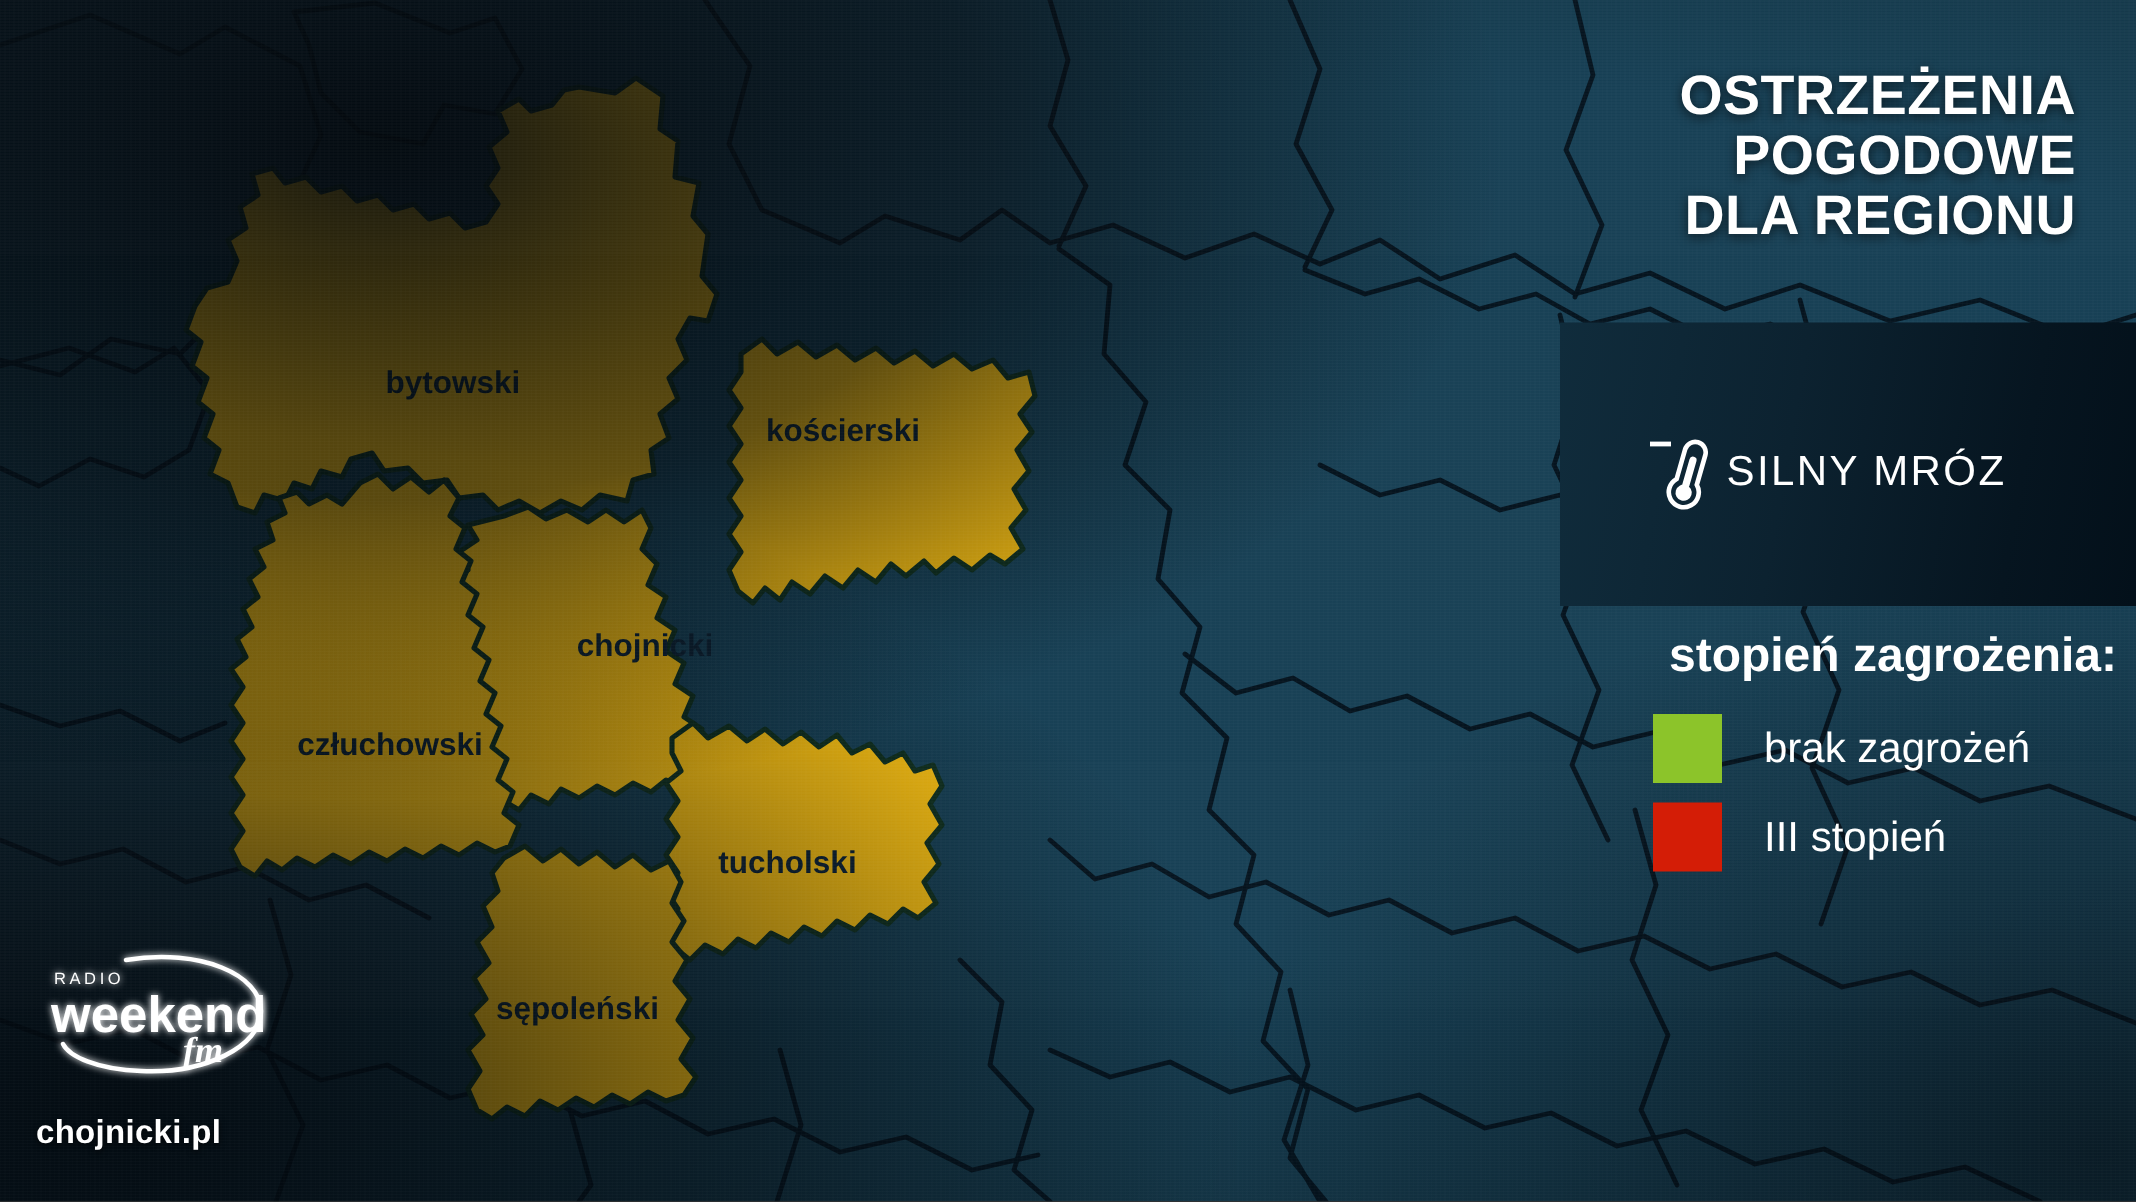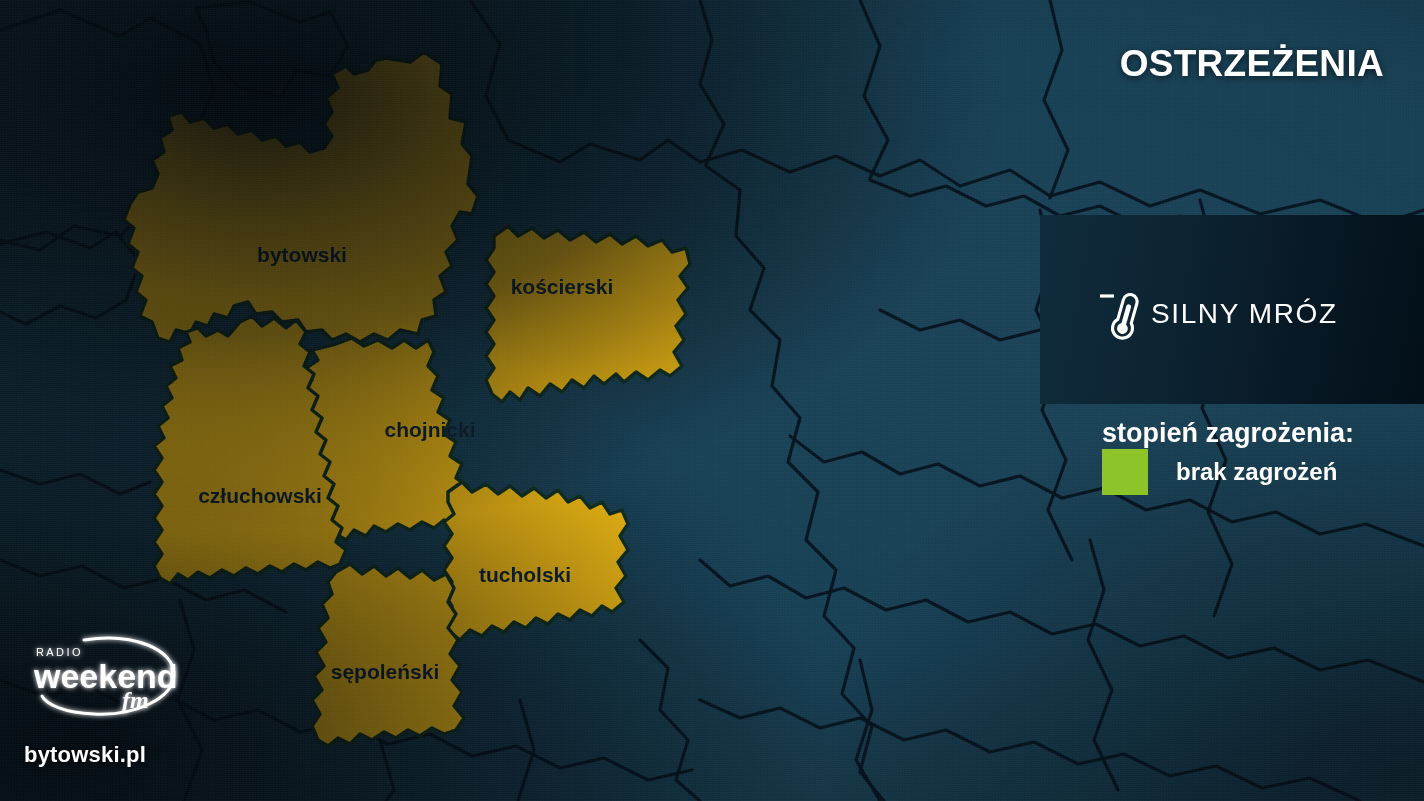--- a/index.html
+++ b/index.html
@@ -122,38 +122,40 @@
 
   .legend {
     position: absolute;
     left: 62px;
     top: 418px;
     width: 320px;
   }
   .legend-title {
     color: #ffffff;
     font-weight: bold;
-    font-size: 27px;
+    font-size: 32px;
+    margin-bottom: 21px;
     white-space: nowrap;
+    text-align: center;
   }
   .legend-item {
     display: flex;
     align-items: center;
     gap: 28px;
     margin-bottom: 13px;
   }
   .legend-swatch {
     width: 46px;
     height: 46px;
     flex: 0 0 auto;
   }
   .legend-text {
     color: #ffffff;
-    font-weight: bold;
-    font-size: 24px;
+    font-weight: normal;
+    font-size: 28px;
     white-space: nowrap;
   }
 
   
   .logo-wrap {
     position: absolute;
     left: 22px;
     top: 628px;
     width: 170px;
     height: 96px;
@@ -263,20 +265,22 @@
 
   <div class="bg-vignette"></div>
   <div class="bg-noise"></div>
 
   <div class="right-col">
 
     <div class="panel-band"></div>
 
     <div class="title-block">
       <span class="title-line">OSTRZEŻENIA</span>
+      <span class="title-line">POGODOWE</span>
+      <span class="title-line">DLA REGIONU</span>
     </div>
 
     <div class="warn-row">
       <svg class="warn-icon" viewBox="0 0 46 56">
         <line x1="2" y1="10" x2="16" y2="10" stroke="#ffffff" stroke-width="3.2" stroke-linecap="butt"></line>
         <g transform="rotate(16 28 30)">
           <path d="M28 8 a7 7 0 0 1 7 7 v20.5 a10 10 0 1 1 -14 0 V15 a7 7 0 0 1 7 -7 z" fill="none" stroke="#ffffff" stroke-width="3.1"></path>
           <circle cx="28" cy="43" r="5.4" fill="#ffffff"></circle>
           <rect x="25.6" y="18" width="4.8" height="22" rx="2.4" fill="#ffffff"></rect>
         </g>
@@ -287,20 +291,24 @@
     <div class="legend">
       <div class="legend-title">stopień zagrożenia:</div>
 
       <div class="legend-item">
         <div class="legend-swatch" style="background:#8CC42A"></div>
         <div class="legend-text">brak zagrożeń</div>
       </div>
 
 
 
+      <div class="legend-item">
+        <div class="legend-swatch" style="background:#D41D06"></div>
+        <div class="legend-text">III stopień</div>
+      </div>
     </div>
   </div>
 
   <div class="logo-wrap">
     <svg class="logo-svg" viewBox="0 0 170 96">
       <defs>
         <filter id="glow" x="-50%" y="-50%" width="200%" height="200%">
           <feGaussianBlur stdDeviation="2.6" result="b"></feGaussianBlur>
           <feMerge>
             <feMergeNode in="b"></feMergeNode>
@@ -308,15 +316,15 @@
           </feMerge>
         </filter>
       </defs>
       <path d="M62 12 C112 4 152 22 152 46 C152 70 114 88 72 86 C42 85 24 76 20 68" fill="none" stroke="#ffffff" stroke-width="3" stroke-linecap="round" filter="url(#glow)"></path>
       <text x="14" y="28" font-family="Liberation Sans, sans-serif" font-size="11" letter-spacing="2.4" fill="#ffffff" filter="url(#glow)">RADIO</text>
       <text x="12" y="60" font-family="Liberation Sans, sans-serif" font-size="34" font-weight="bold" fill="#ffffff" filter="url(#glow)">weekend</text>
       <text x="100" y="80" font-family="Liberation Serif, serif" font-size="24" font-style="italic" font-weight="bold" fill="#ffffff" filter="url(#glow)">fm</text>
     </svg>
   </div>
 
-  <div class="site-url">bytowski.pl</div>
+  <div class="site-url">chojnicki.pl</div>
 
 </div>
 
 </body></html>

